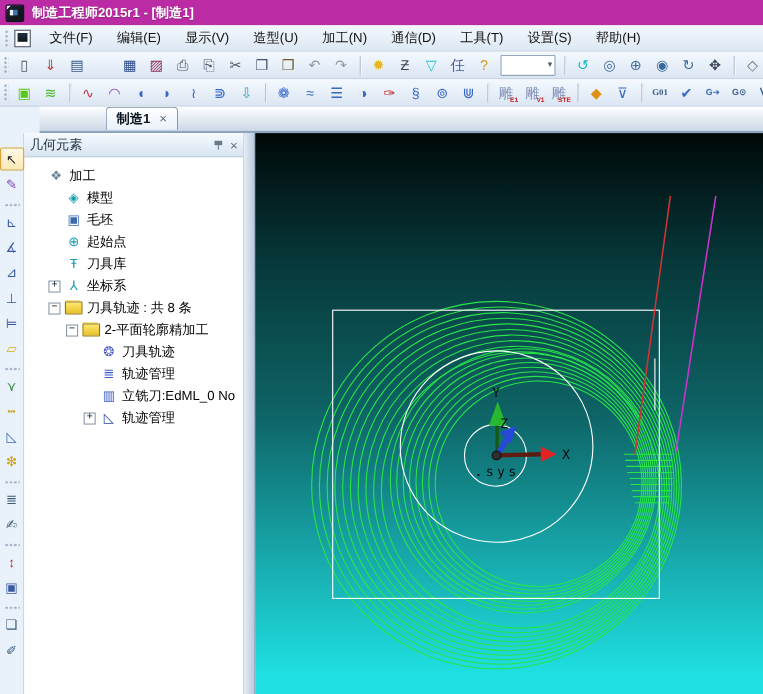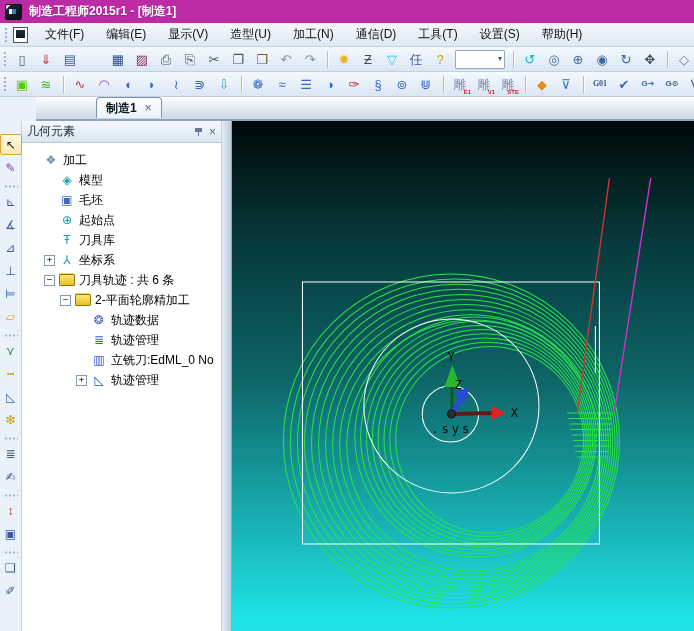--- a/index.html
+++ b/index.html
@@ -419,31 +419,31 @@
           <span>刀具库</span>
         </div>
         <div class="tree-row" style="padding-left: 22px;">
           <span class="t-exp">+</span>
           <span class="t-ico" style="color: rgb(24, 160, 176);">⅄</span>
           <span>坐标系</span>
         </div>
         <div class="tree-row folder" style="padding-left: 22px;">
           <span class="t-exp">−</span>
           <span class="t-ico"></span>
-          <span>刀具轨迹 : 共 6 条</span>
+          <span>刀具轨迹 : 共 8 条</span>
         </div>
         <div class="tree-row folder" style="padding-left: 38px;">
           <span class="t-exp">−</span>
           <span class="t-ico"></span>
           <span>2-平面轮廓精加工</span>
         </div>
         <div class="tree-row" style="padding-left: 54px;">
           <span class="t-exp hidden"></span>
           <span class="t-ico" style="color: rgb(72, 88, 200);">❂</span>
-          <span>轨迹数据</span>
+          <span>刀具轨迹</span>
         </div>
         <div class="tree-row" style="padding-left: 54px;">
           <span class="t-exp hidden"></span>
           <span class="t-ico" style="color: rgb(56, 88, 200);">≣</span>
           <span>轨迹管理</span>
         </div>
         <div class="tree-row" style="padding-left: 54px;">
           <span class="t-exp hidden"></span>
           <span class="t-ico" style="color: rgb(56, 88, 200);">▥</span>
           <span>立铣刀:EdML_0 No</span>

